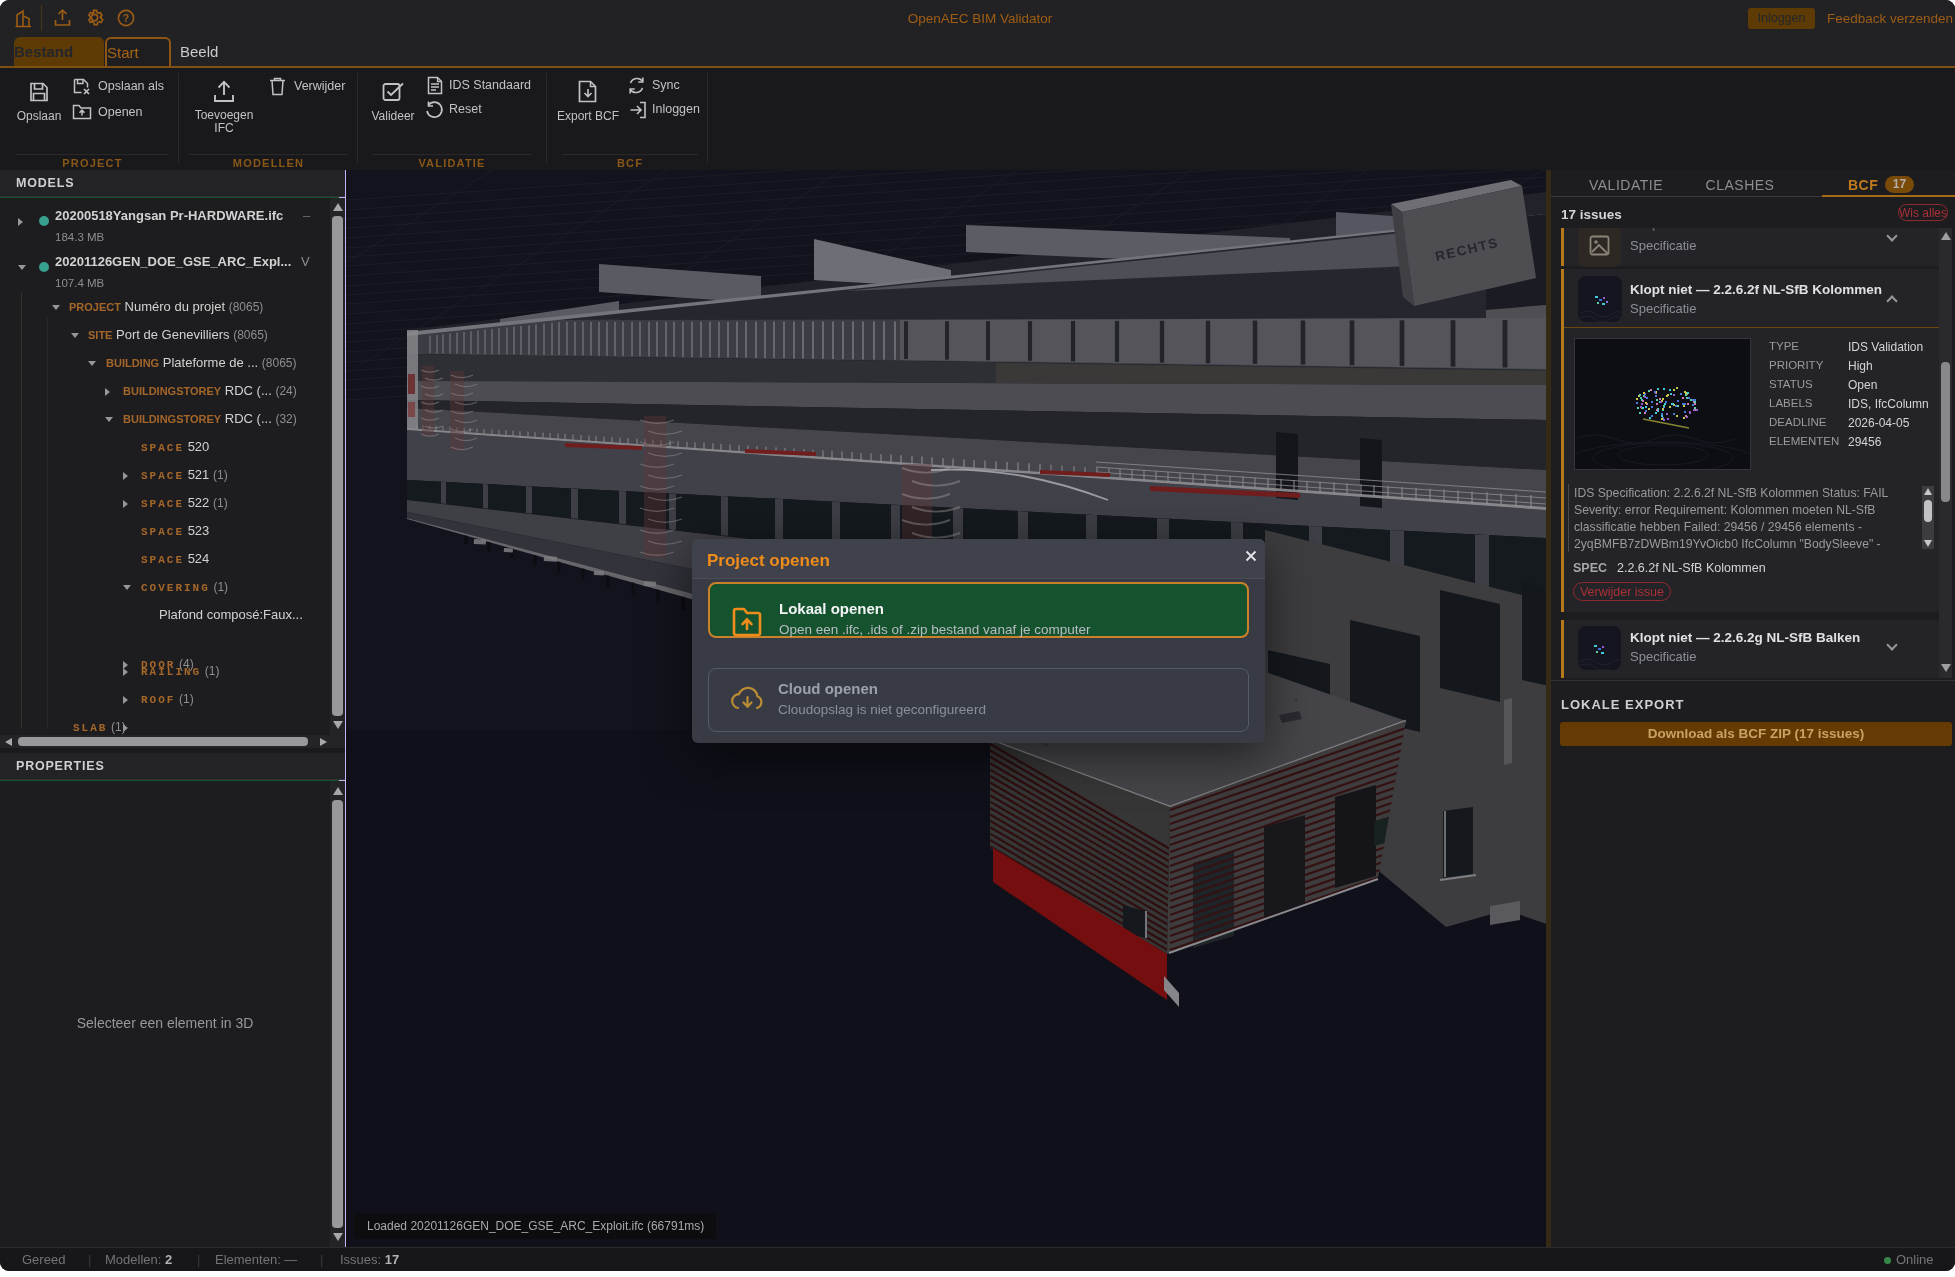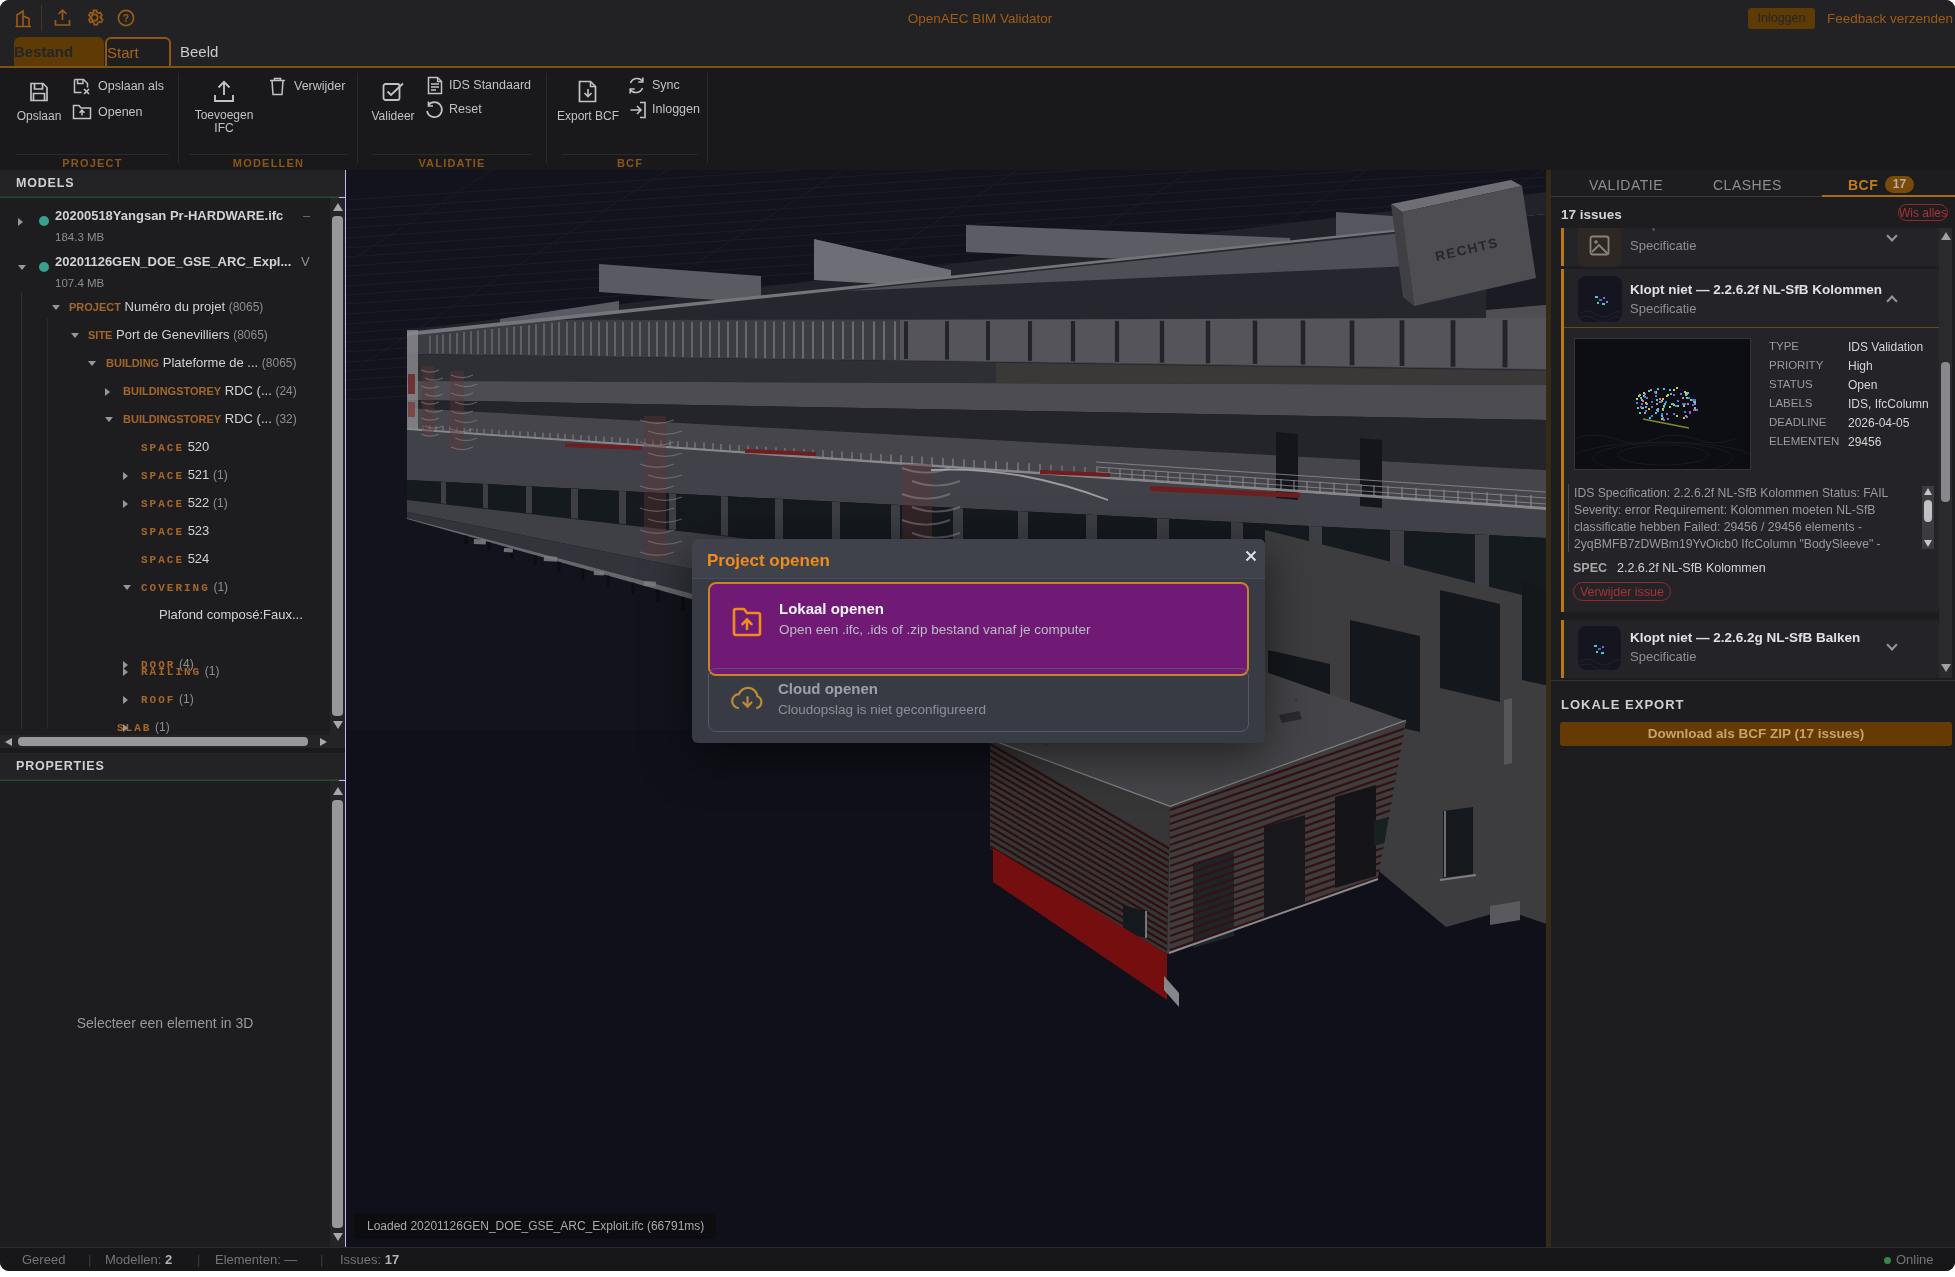--- a/index.html
+++ b/index.html
@@ -173,21 +173,21 @@
 <div class="trow" style="top:235px"><span style="margin-left:141px" class="kws">SPACE</span> <span>520</span></div>
 <div class="trow" style="top:263px"><div class="car carR" style="left:123px"></div><span style="margin-left:141px" class="kws">SPACE</span> <span>521</span> <span class="cnt">(1)</span></div>
 <div class="trow" style="top:291px"><div class="car carR" style="left:123px"></div><span style="margin-left:141px" class="kws">SPACE</span> <span>522</span> <span class="cnt">(1)</span></div>
 <div class="trow" style="top:319px"><span style="margin-left:141px" class="kws">SPACE</span> <span>523</span></div>
 <div class="trow" style="top:347px"><span style="margin-left:141px" class="kws">SPACE</span> <span>524</span></div>
 <div class="trow" style="top:375px"><div class="car carD" style="left:123px"></div><span style="margin-left:141px" class="kws">COVERING</span> <span class="cnt">(1)</span></div>
 <div class="trow" style="top:403px"><span style="margin-left:159px">Plafond composé:Faux...</span></div>
 <div class="trow" style="top:452px"><div class="car carR" style="left:123px"></div><span style="margin-left:141px" class="kws">DOOR</span> <span class="cnt">(4)</span></div>
 <div class="trow" style="top:459px"><div class="car carR" style="left:123px"></div><span style="margin-left:141px" class="kws">RAILING</span> <span class="cnt">(1)</span></div>
 <div class="trow" style="top:487px"><div class="car carR" style="left:123px"></div><span style="margin-left:141px" class="kws">ROOF</span> <span class="cnt">(1)</span></div>
-<div class="trow" style="top:515px"><div class="car carR" style="left:123px"></div><span style="margin-left:117px" class="kws">SLAB</span> <span class="cnt">(1)</span></div>
+<div class="trow" style="top:515px"><div class="car carR" style="left:123px"></div><span style="margin-left:73px" class="kws">SLAB</span> <span class="cnt">(1)</span></div>
 </div>
 <div class="sbtrack" style="left:330px;top:28px;width:15px;height:537px"></div>
 <div class="arr" style="left:333px;top:33px;border-bottom:8px solid #a8a8aa;border-left:5px solid transparent;border-right:5px solid transparent"></div>
 <div class="sbthumb" style="left:332px;top:46px;width:11px;height:500px"></div>
 <div class="arr" style="left:333px;top:551px;border-top:8px solid #a8a8aa;border-left:5px solid transparent;border-right:5px solid transparent"></div>
 <div class="sbtrack" style="left:0;top:565px;width:345px;height:13px"></div>
 <div class="arr" style="left:5px;top:568px;border-right:7px solid #a8a8aa;border-top:4px solid transparent;border-bottom:4px solid transparent"></div>
 <div class="sbthumb" style="left:18px;top:567px;width:290px;height:9px"></div>
 <div class="arr" style="left:320px;top:568px;border-left:7px solid #a8a8aa;border-top:4px solid transparent;border-bottom:4px solid transparent"></div>
 <div class="abs" style="left:0;top:578px;width:345px;height:5px;background:#1a1a1c"></div>
@@ -661,21 +661,21 @@
 <polygon points="647,678 821,784 821,830 647,712" fill="#750e0f"></polygon>
 <polygon points="818,806 833,823 833,837 818,820" fill="#85858a"></polygon>
 <polygon points="1045,34 1165,10 1176,16 1056,42" fill="#6e6e74"></polygon>
 <polygon points="1056,42 1176,16 1190,108 1068,136" fill="#4d4d52"></polygon>
 <polygon points="1045,34 1056,42 1068,136 1057,127" fill="#3f3f44"></polygon>
 <text x="1122" y="84" transform="rotate(-13 1122 84)" font-family="Liberation Sans" font-size="13.5" font-weight="bold" letter-spacing="1.5" fill="#26272d" text-anchor="middle">RECHTS</text>
 </svg></div>
 <div id="toast" style="font-size:12px">Loaded 20201126GEN_DOE_GSE_ARC_Exploit.ifc (66791ms)</div>
 <div id="rp">
 <div class="rtab" style="left:20px;width:110px;text-align:center">VALIDATIE</div>
-<div class="rtab" style="left:162px;width:100px;">CLASHES</div>
+<div class="rtab" style="left:139px;width:100px;text-align:center">CLASHES</div>
 <div class="rtab" style="left:297px;color:#c07b1e;font-weight:bold">BCF</div>
 <div class="abs" style="left:334px;top:6px;width:29px;height:17px;background:#7a4a08;border-radius:9px;color:#b5afa9;font-size:12px;font-weight:bold;text-align:center;line-height:17px">17</div>
 <div class="abs" style="left:0;top:26px;width:404px;height:1px;background:#3a3a3c"></div>
 <div class="abs" style="left:271px;top:25px;width:133px;height:2px;background:#a76a15"></div>
 <div class="abs" style="left:10px;top:37px;font-size:13.5px;font-weight:bold;color:#d5d5d7">17 issues</div>
 <div class="redbtn" style="left:347px;top:34px;width:50px;height:17px;line-height:17px;font-size:12px">Wis alles</div>
 <div class="abs" style="left:0;top:58px;width:390px;height:450px;overflow:hidden">
 <div class="card" style="top:-44px;height:82px">
  <div class="abs" style="left:14px;top:40px;width:43px;height:43px;background:#2e2824;border-radius:8px"></div>
  <svg class="abs" style="left:25px;top:51px" width="21" height="21" viewBox="0 0 21 21">
@@ -890,21 +890,21 @@
  <span style="left:1884px;top:9px;width:7px;height:7px;border-radius:4px;background:#37874a"></span>
  <span style="left:1896px">Online</span>
 </div>
 
 <div id="dlg">
  <div id="dlghead"></div>
  <div class="abs" style="left:15px;top:12px;font-size:17px;font-weight:bold;color:#ef8c1c">Project openen</div>
  <svg class="abs" style="left:553px;top:11px" width="12" height="12" viewBox="0 0 12 12">
         <path d="M1.5 1.5 L10.5 10.5 M10.5 1.5 L1.5 10.5" stroke="#e4e6e9" stroke-width="1.8"></path>
       </svg>
- <div class="opt" style="top:43px;height:94px;border:2px solid #c9812a;background:#701a75;">
+ <div class="opt" style="top:43px;height:56px;border:2px solid #c9812a;background:#14532d;">
    <svg class="abs" style="left:20px;top:20px" width="34" height="34" viewBox="0 0 34 34">
           <path d="M4 29 V7 a2 2 0 0 1 2-2 h8 l3 4 h11 a2 2 0 0 1 2 2 v18 a2 2 0 0 1-2 2 H6 a2 2 0 0 1-2-2 z" stroke="#ef8c1c" stroke-width="2.6" fill="none" stroke-linejoin="round"></path>
           <path d="M17 25 v-9 M12.5 20.2 L17 15.5 l4.5 4.7" stroke="#ef8c1c" stroke-width="2.6" fill="none" stroke-linecap="round"></path>
         </svg>
    <div class="abs" style="left:69px;top:16px;font-size:15px;font-weight:bold;color:#f2f3f5">Lokaal openen</div>
    <div class="abs" style="left:69px;top:38px;font-size:13.5px;color:#b9bdc4">Open een .ifc, .ids of .zip bestand vanaf je computer</div>
  </div>
  <div class="opt" style="top:129px;height:64px;border:1px solid #545a64;">
    <svg class="abs" style="left:20px;top:14px" width="36" height="32" viewBox="0 0 36 32">
           <path d="M9 25 a 7 7 0 0 1 1-13.9 a 9.5 9.5 0 0 1 18.4 2.2 A 6.2 6.2 0 0 1 28 25" stroke="#bb8c33" stroke-width="2.2" fill="none" stroke-linecap="round"></path>

